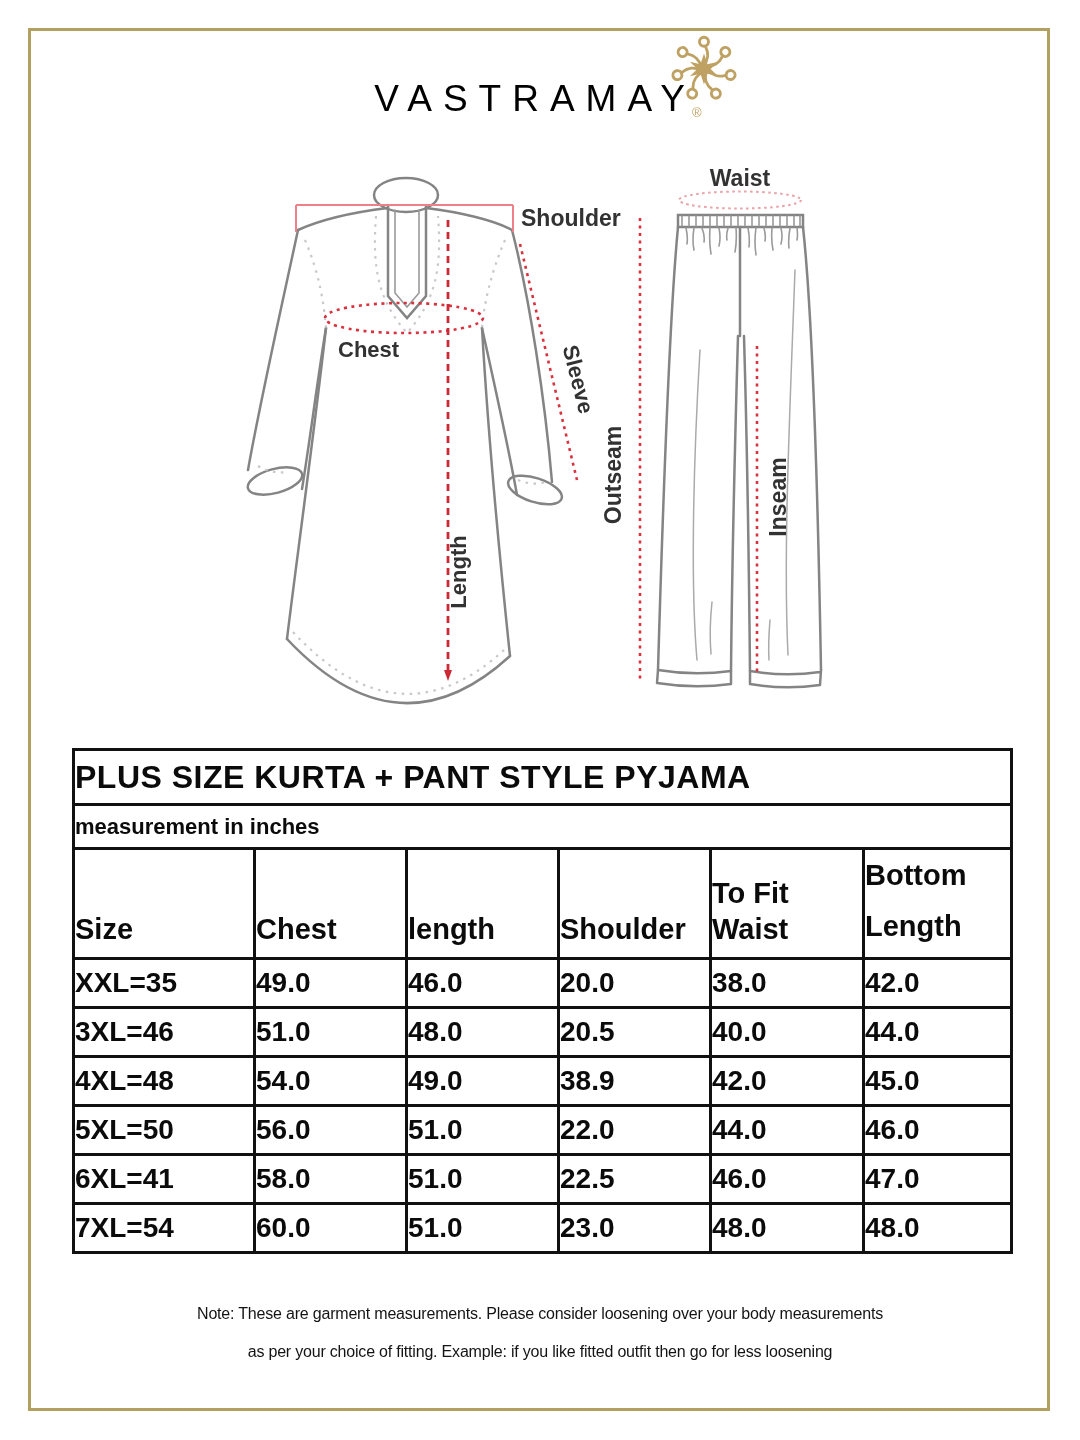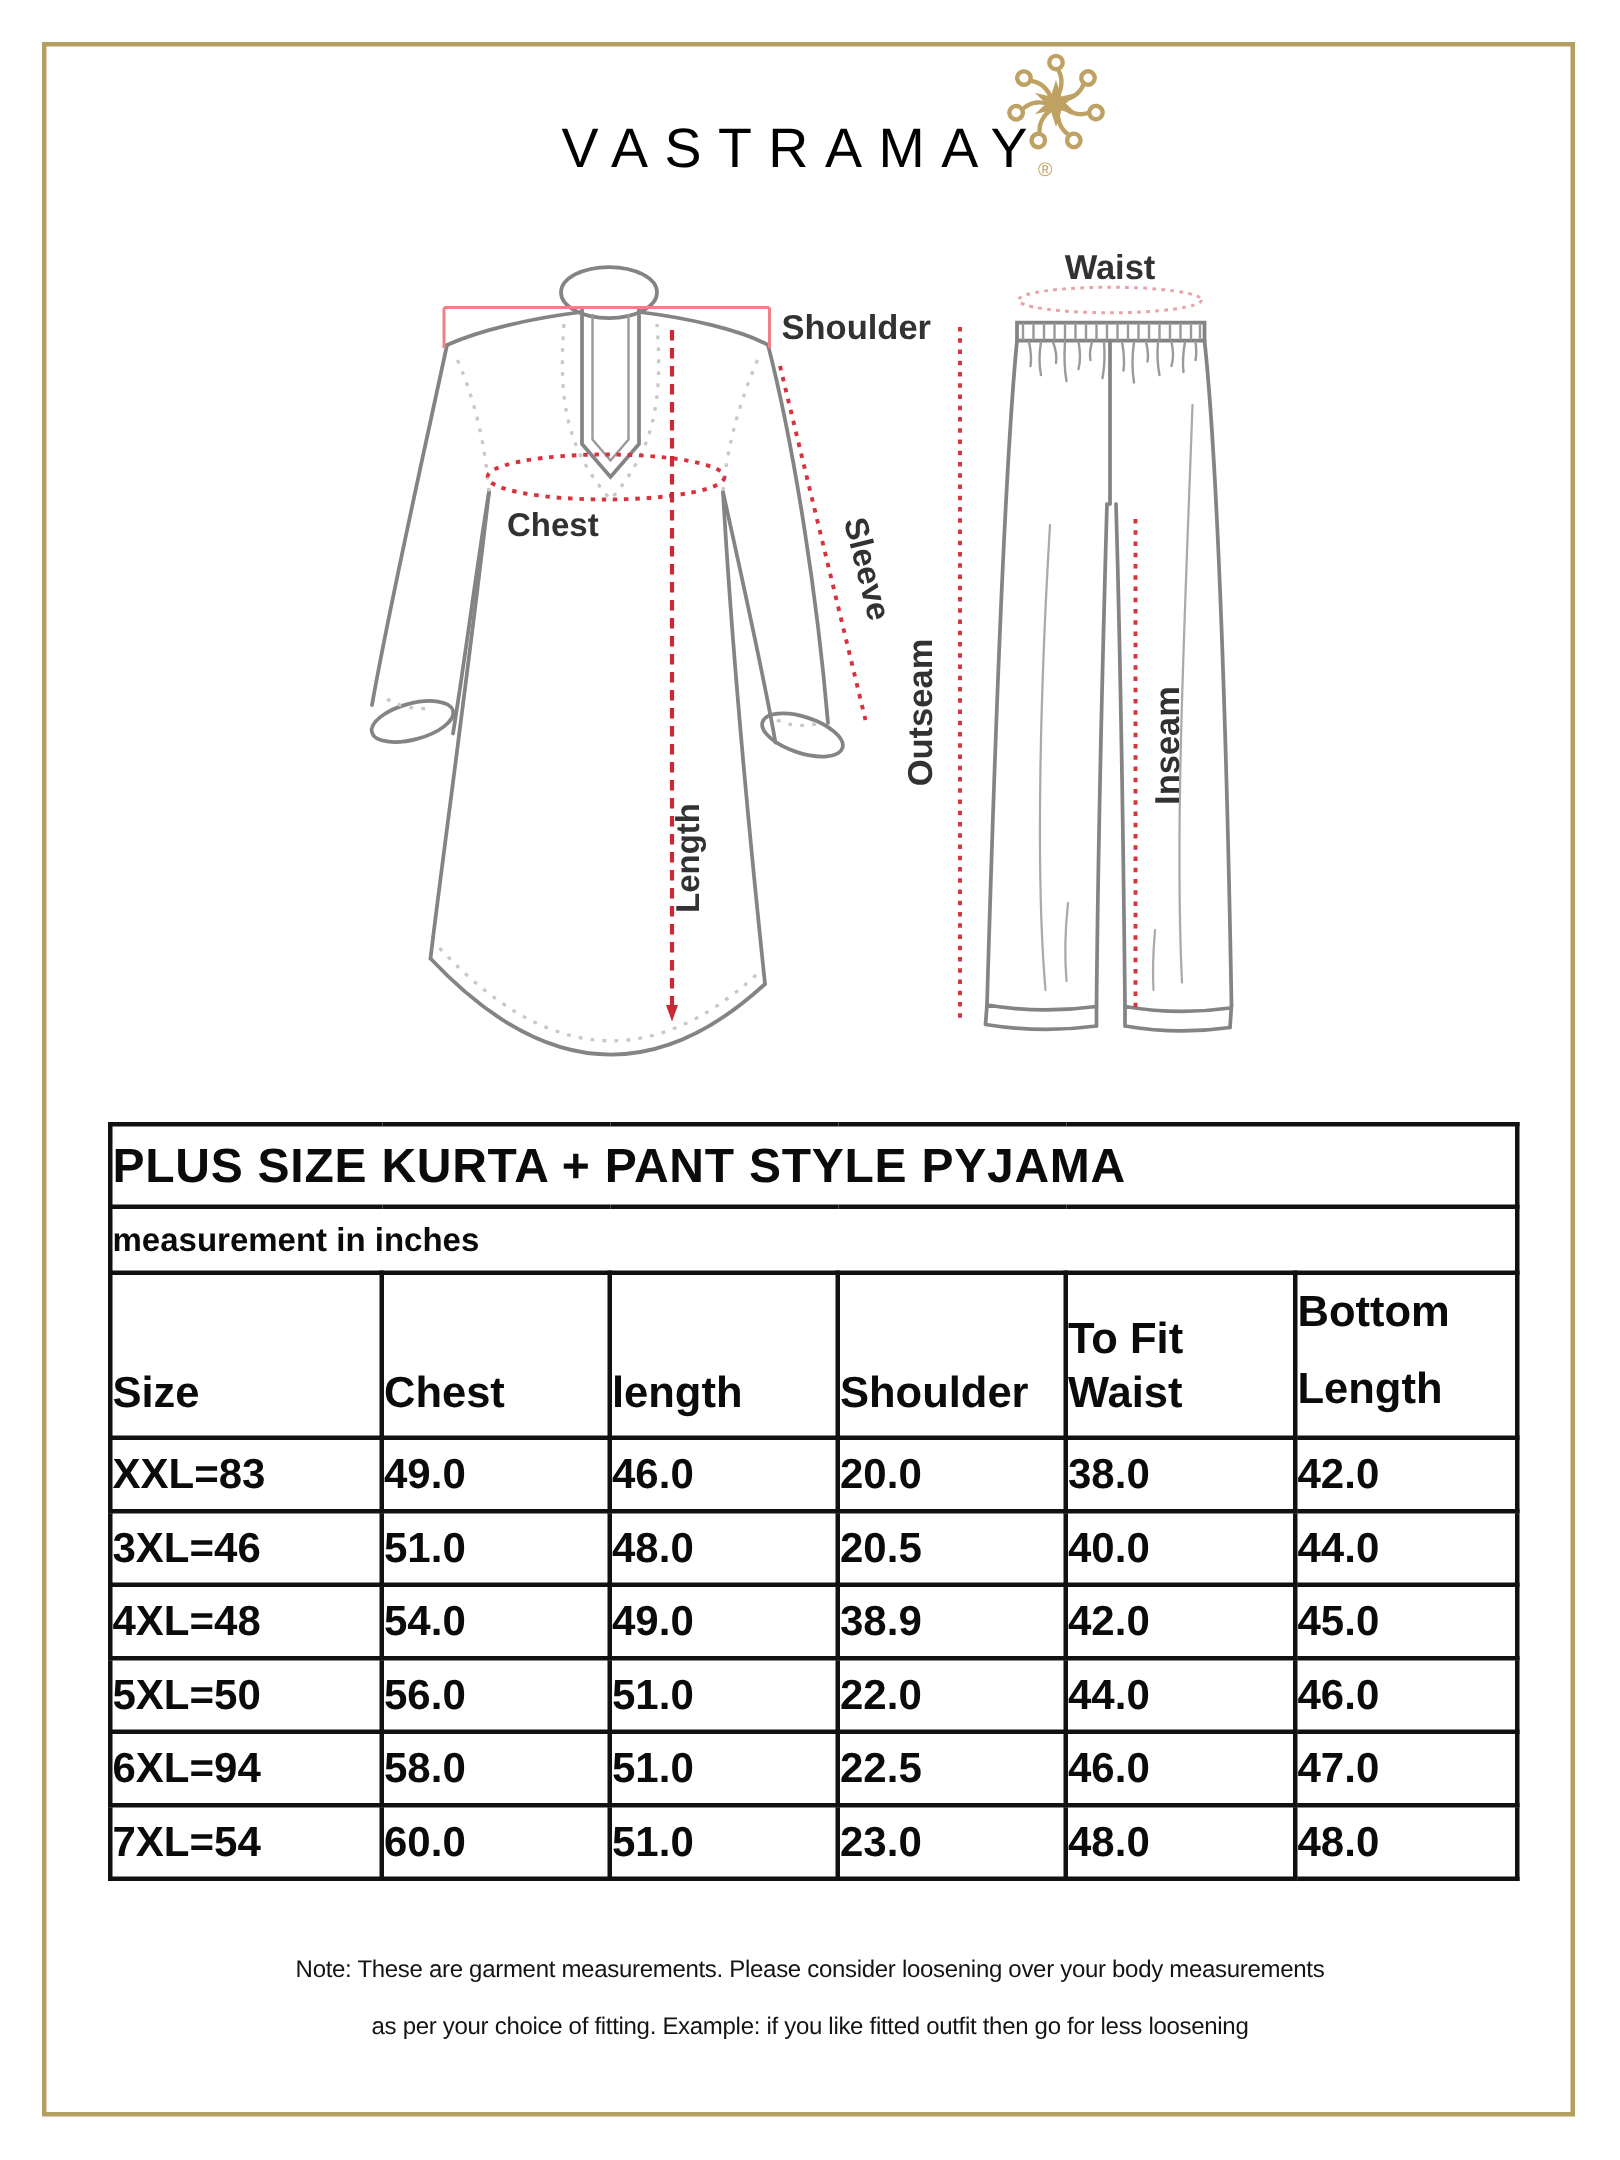--- a/index.html
+++ b/index.html
@@ -185,21 +185,21 @@
         <th>Size</th>
         <th>Chest</th>
         <th>length</th>
         <th>Shoulder</th>
         <th>To Fit
 Waist</th>
         <th>Bottom
 Length</th>
       </tr>
       <tr>
-        <td class="data-cell">XXL=83</td>
+        <td class="data-cell">XXL=35</td>
         <td class="data-cell">49.0</td>
         <td class="data-cell">46.0</td>
         <td class="data-cell">20.0</td>
         <td class="data-cell">38.0</td>
         <td class="data-cell">42.0</td>
       </tr>
       <tr>
         <td class="data-cell">3XL=46</td>
         <td class="data-cell">51.0</td>
         <td class="data-cell">48.0</td>
@@ -217,21 +217,21 @@
       </tr>
       <tr>
         <td class="data-cell">5XL=50</td>
         <td class="data-cell">56.0</td>
         <td class="data-cell">51.0</td>
         <td class="data-cell">22.0</td>
         <td class="data-cell">44.0</td>
         <td class="data-cell">46.0</td>
       </tr>
       <tr>
-        <td class="data-cell">6XL=94</td>
+        <td class="data-cell">6XL=41</td>
         <td class="data-cell">58.0</td>
         <td class="data-cell">51.0</td>
         <td class="data-cell">22.5</td>
         <td class="data-cell">46.0</td>
         <td class="data-cell">47.0</td>
       </tr>
       <tr>
         <td class="data-cell">7XL=54</td>
         <td class="data-cell">60.0</td>
         <td class="data-cell">51.0</td>

